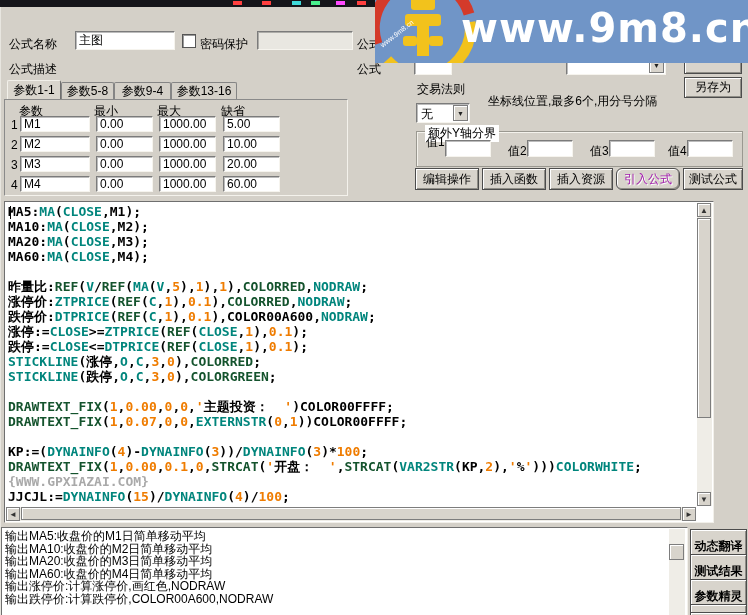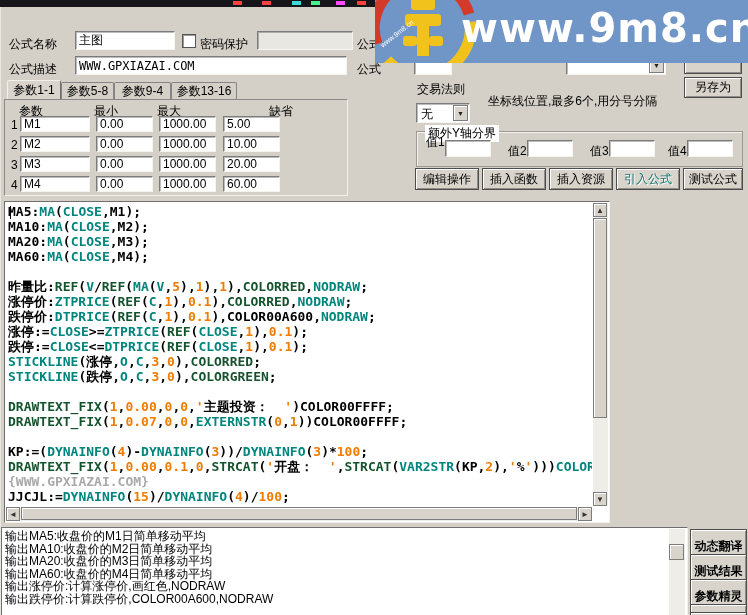--- a/index.html
+++ b/index.html
@@ -15,33 +15,33 @@
   .lbl{position:absolute;white-space:nowrap;}
   .sunken{position:absolute;background:#fff;border:1px solid;
         border-color:#7b7b7b #f6f4ee #f6f4ee #7b7b7b;
         box-shadow:inset 1px 1px 0 rgba(64,64,64,.35);box-sizing:border-box;}
   input.sunken{font-family:"Liberation Sans",sans-serif;font-size:12px;padding:0 3px;outline:none;}
   .disabled-input{background:#e9e7e1;color:#777;}
   .btn{position:absolute;background:#d8d4cc;border:1px solid #4c4c4c;
        box-shadow:inset 1px 1px 0 #ffffff,inset -1px -1px 0 #908e87;
        display:flex;align-items:center;justify-content:center;cursor:pointer;
        font-size:12px;box-sizing:border-box;white-space:nowrap;}
-  .btn.disabled{color:#0f766e;text-shadow:1px 1px 0 #fff;cursor:default;}
+  .btn.disabled{color:#a21caf;text-shadow:1px 1px 0 #fff;cursor:default;border-radius:6px;}
   .checkbox{position:absolute;width:12px;height:12px;background:#fff;
        border:1px solid #555;box-shadow:inset 1px 1px 0 #9a9a9a;}
   .tab{position:absolute;top:0;height:16px;background:#d4d0c8;border:1px solid #858585;
        border-bottom:none;display:flex;align-items:center;justify-content:center;
        border-radius:2px 2px 0 0;cursor:pointer;}
   .tab.active{height:18px;top:-2px;background:#d9d5cd;border-color:#f2f0ea #6e6e6e #d9d5cd #f2f0ea;z-index:2;}
   .panel3d{position:absolute;border:1px solid;border-color:#8a8a8a #f4f2ec #f4f2ec #8a8a8a;
        box-sizing:border-box;}
   .groupbox{position:absolute;border:1px solid #9a9890;box-shadow:1px 1px 0 #f4f2ec inset;
        box-sizing:border-box;}
   .grouplabel{position:absolute;top:-7px;left:8px;background:#ffffff;padding:0 3px;}
-  .codearea{position:absolute;left:3px;top:194px;width:606px;height:322px;background:#fff;
+  .codearea{position:absolute;left:3px;top:194px;width:710px;height:322px;background:#fff;
        border:1px solid;border-color:#6f6f6f #f2f0ea #f2f0ea #6f6f6f;box-sizing:border-box;}
   .codelines{position:absolute;left:3px;top:2px;right:17px;bottom:16px;overflow:hidden;
        font-family:"DejaVu Sans Mono",monospace;font-size:13px;font-weight:bold;
        line-height:15px;white-space:pre;}
   .tok-teal{color:#00857c;} .tok-blue{color:#14532d;} .tok-num{color:#ef7c00;}
   .tok-com{color:#a9a9a9;} .tok-q{color:#ef7c00;}
   .scroll-track{background:#efede7;}
   .scroll-btn{position:absolute;width:14px;height:14px;background:#d8d4cc;
        border:1px solid #7d7d7d;box-shadow:inset 1px 1px 0 #fff;display:flex;align-items:center;
        justify-content:center;font-size:8px;color:#333;box-sizing:border-box;}
@@ -84,41 +84,40 @@
   <div class="body">
 
     <span class="lbl" style="left:8px;top:29px;">公式名称</span>
     <input class="sunken" style="left: 74px; top: 24px; width: 100px; height: 19px;" value="主图">
     <span class="checkbox" style="left:181px;top:27px;"></span>
     <span class="lbl" style="left:199px;top:29px;">密码保护</span>
     <input class="sunken disabled-input" style="left: 256px; top: 24px; width: 96px; height: 19px;">
     <span class="lbl" style="left:356px;top:29px;">公式</span>
 
     <span class="lbl" style="left:8px;top:54px;">公式描述</span>
-    <input class="sunken" style="left: 74px; top: 49px; width: 272px; height: 19px; font-family: &quot;DejaVu Sans Mono&quot;, monospace;" value="WWW.GPXIAZAI.COM">
     <span class="lbl" style="left:356px;top:54px;">公式</span>
     <input class="sunken" style="left: 413px; top: 49px; width: 38px; height: 19px;">
     <div class="sunken" style="left:565px;top:49px;width:100px;height:19px;">
         <span class="combo-arrow">▼</span>
       </div>
     <div class="btn" style="left:683px;top:45px;width:58px;height:22px;"></div>
 
     <div class="abs" id="tabbar" style="left:0;top:75px;width:350px;height:18px;">
         <div class="tab active" style="left: 6px; width: 52px;">参数1-1</div>
         <div class="tab" style="left: 60px; width: 51px;">参数5-8</div>
         <div class="tab" style="left: 113px; width: 55px;">参数9-4</div>
         <div class="tab" style="left: 170px; width: 64px;">参数13-16</div>
       </div>
 
     <div class="panel3d" id="parambox" style="left:3px;top:92px;width:344px;height:97px;background:#d4d0c8;">
       <div id="paramheaders">
           <span class="lbl" style="left: 14px; top: 3px;">参数</span>
           <span class="lbl" style="left: 89px; top: 3px;">最小</span>
           <span class="lbl" style="left: 152px; top: 3px;">最大</span>
-          <span class="lbl" style="left: 216px; top: 3px; margin-left: 48px;">缺省</span>
+          <span class="lbl" style="left: 216px; top: 3px;">缺省</span>
         </div>
       <div id="paramrows">
           <span class="lbl" style="left: 6px; top: 18px;">1</span>
           <input class="sunken" value="M1" style="left: 15px; top: 16px; width: 70px; height: 16px; font-size: 12px;">
           <input class="sunken" value="0.00" style="left: 91px; top: 16px; width: 57px; height: 16px; font-size: 12px;">
           <input class="sunken" value="1000.00" style="left: 154px; top: 16px; width: 57px; height: 16px; font-size: 12px;">
           <input class="sunken" value="5.00" style="left: 218px; top: 16px; width: 57px; height: 16px; font-size: 12px;">
           <span class="lbl" style="left: 6px; top: 38px;">2</span>
           <input class="sunken" value="M2" style="left: 15px; top: 36px; width: 70px; height: 16px; font-size: 12px;">
           <input class="sunken" value="0.00" style="left: 91px; top: 36px; width: 57px; height: 16px; font-size: 12px;">

